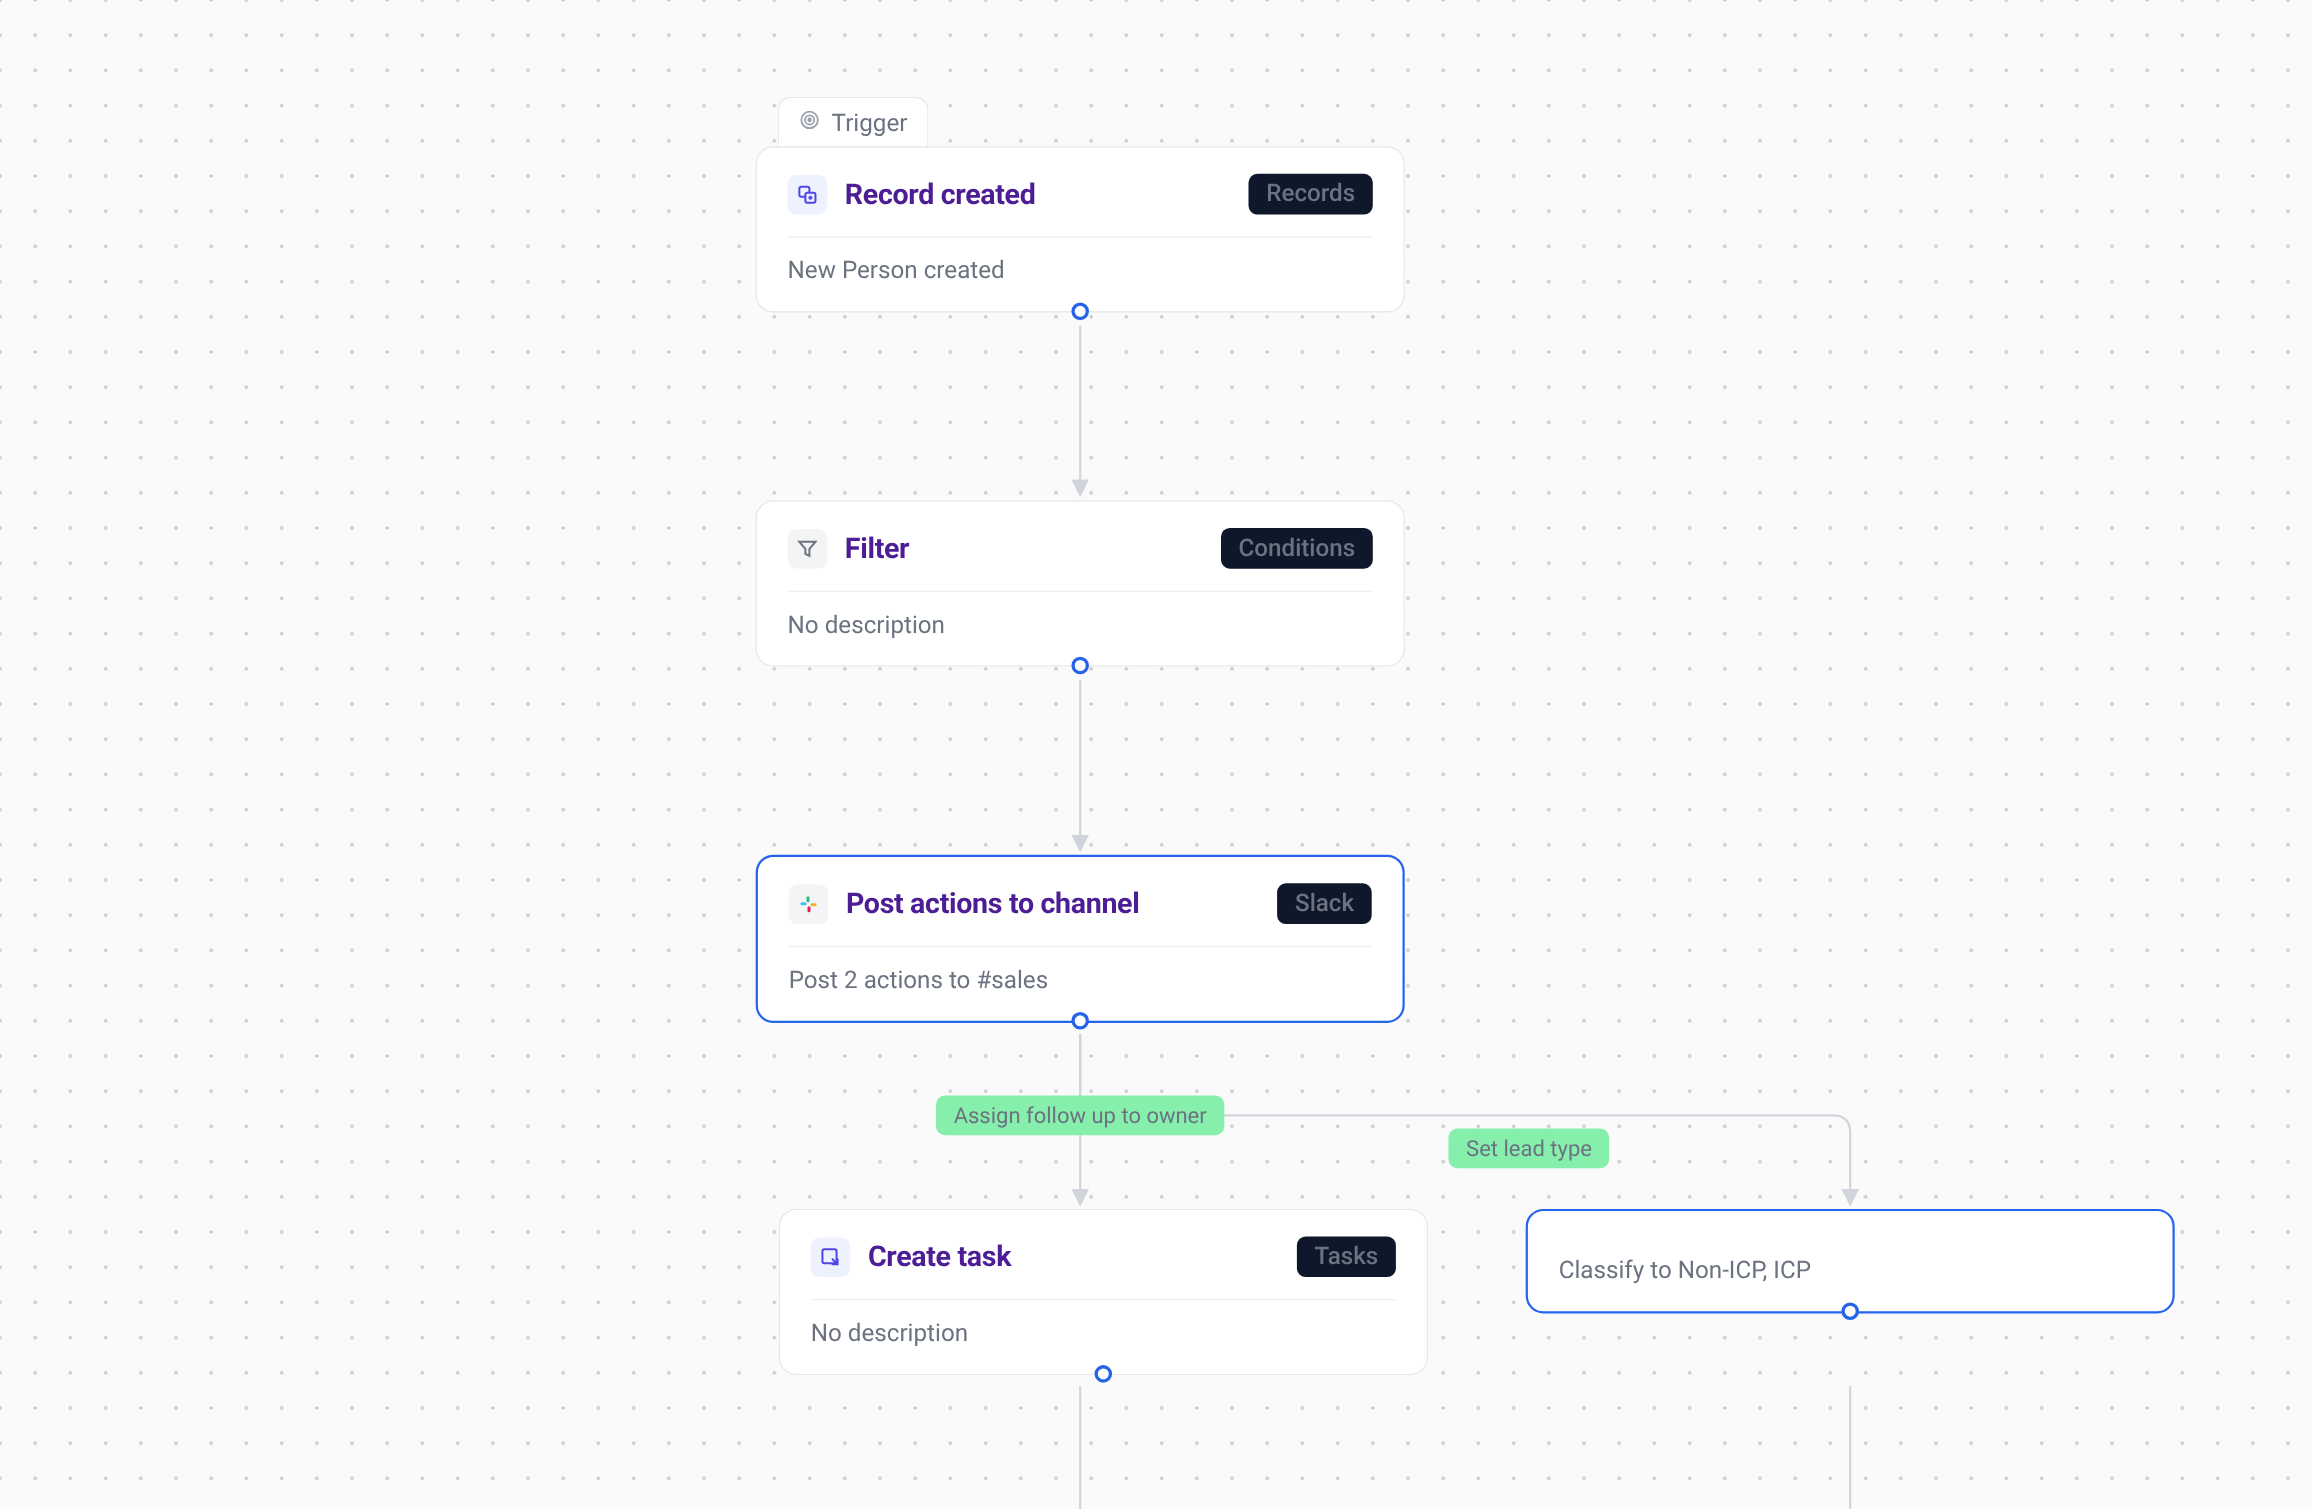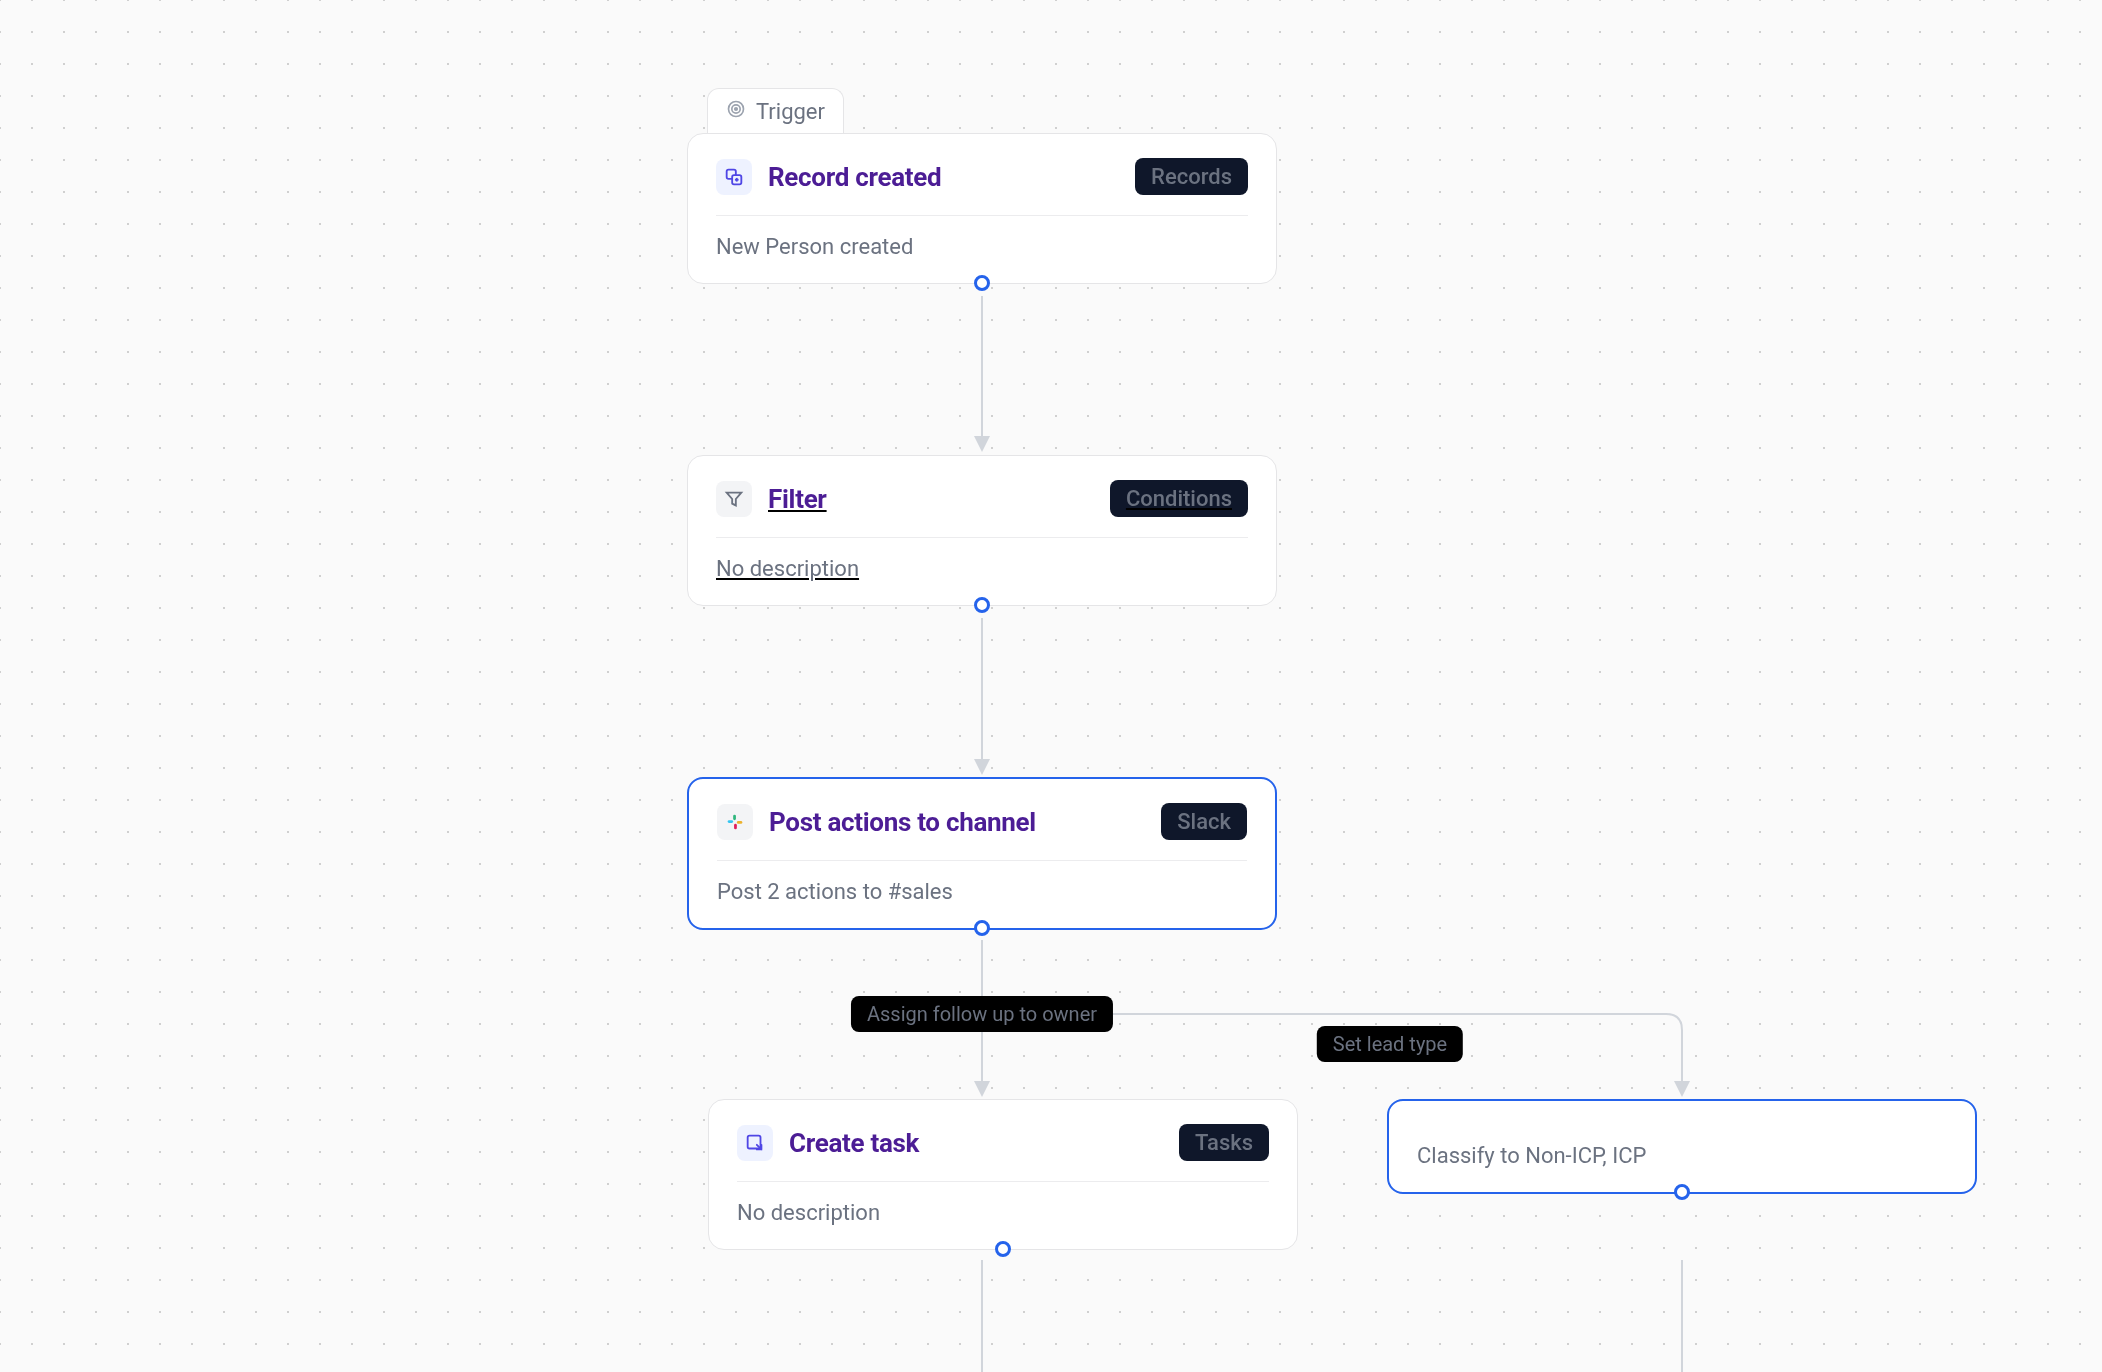--- a/index.html
+++ b/index.html
@@ -156,21 +156,21 @@
     
     .arrow-head {
       fill: #d1d5db;
     }
     
     
     .edge-label {
       position: absolute;
       font-size: 20px;
       color: #6b7280;
-      background: #000000;
+      background: #86efac;
       padding: 6px 16px;
       border-radius: 8px;
       white-space: nowrap;
       transform: translate(-50%, -50%);
       z-index: 3;
     }
     
   </style>
 </head>
 <body>
@@ -221,21 +221,21 @@
           </svg>
         </span>
         <span class="node-title">Record created</span>
       </div>
       <span class="node-badge">Records</span>
     </div>
     <div class="node-description">New Person created</div>
     <div class="port bottom"></div>
   </div>
 
-  <div class="node" style="left: 687px; top: 455px; text-decoration: underline;">
+  <div class="node" style="left: 687px; top: 455px;">
     <div class="node-header">
       <div class="node-title-group">
         <span class="node-icon">
           <svg viewBox="0 0 24 24" fill="none" stroke="#6b7280" stroke-width="2">
             <path d="M4 5 L20 5 L14 12 L14 19 L10 17 L10 12 Z"></path>
           </svg>
         </span>
         <span class="node-title">Filter</span>
       </div>
       <span class="node-badge">Conditions</span>

